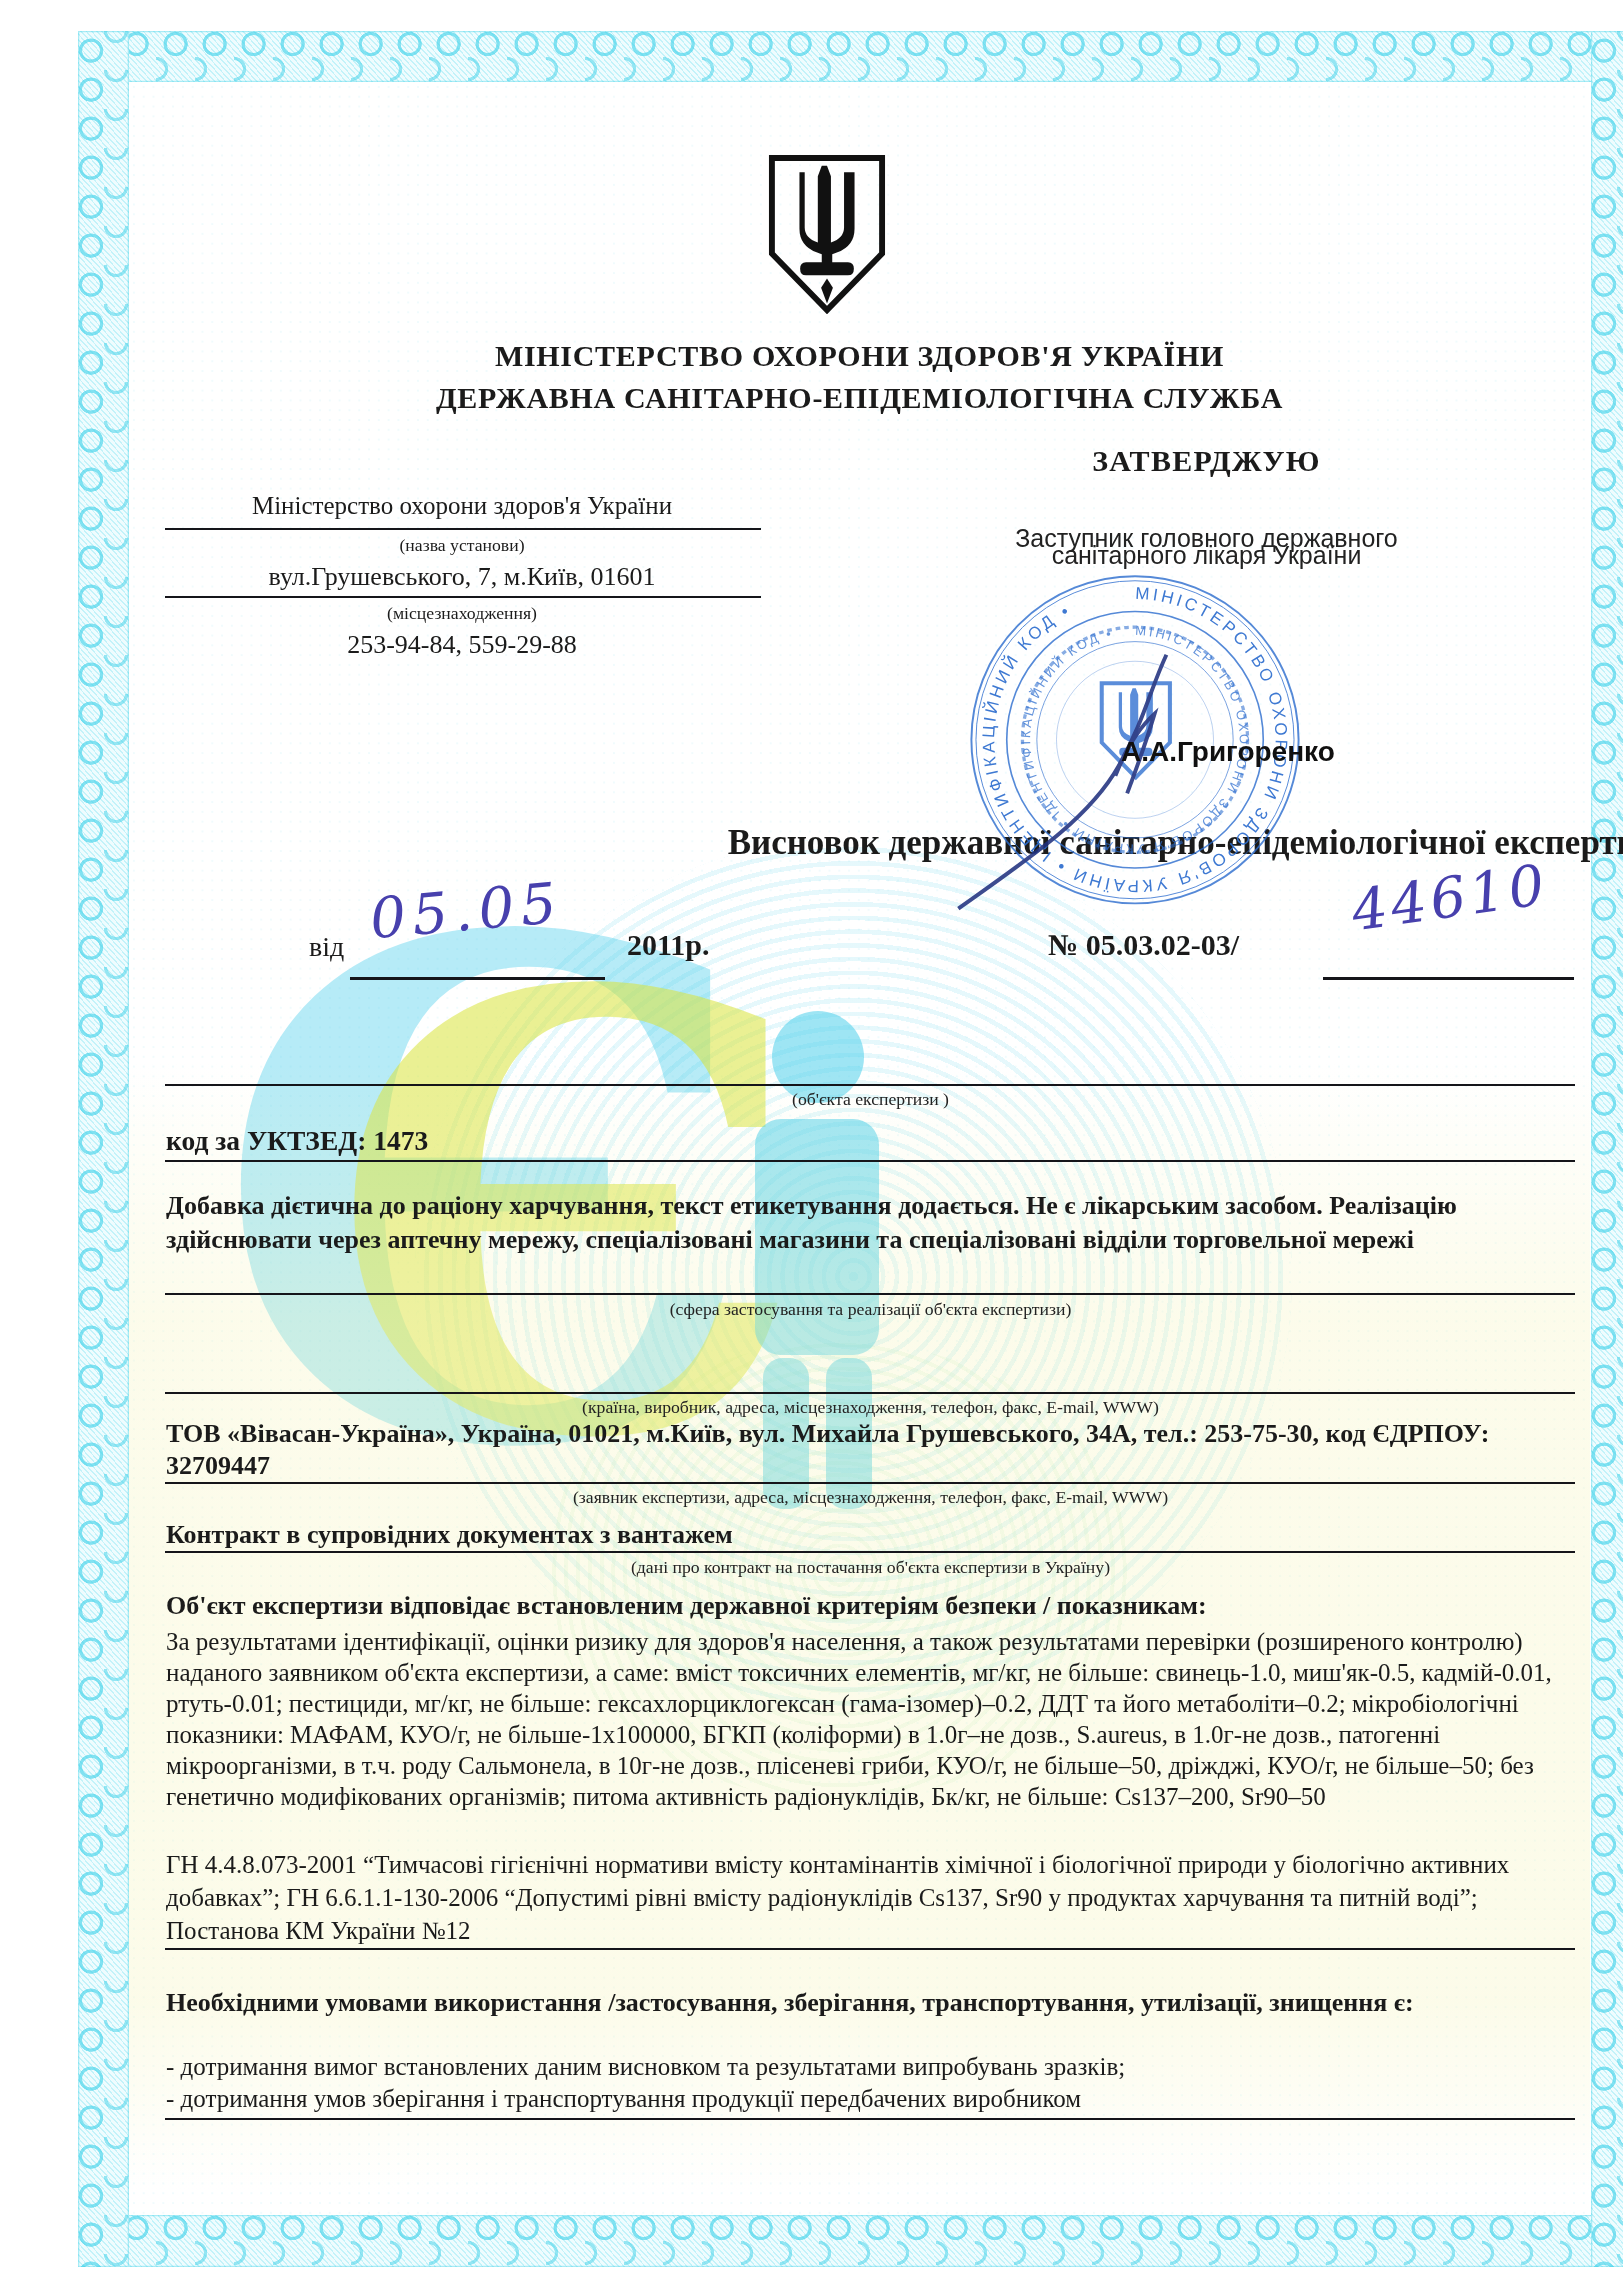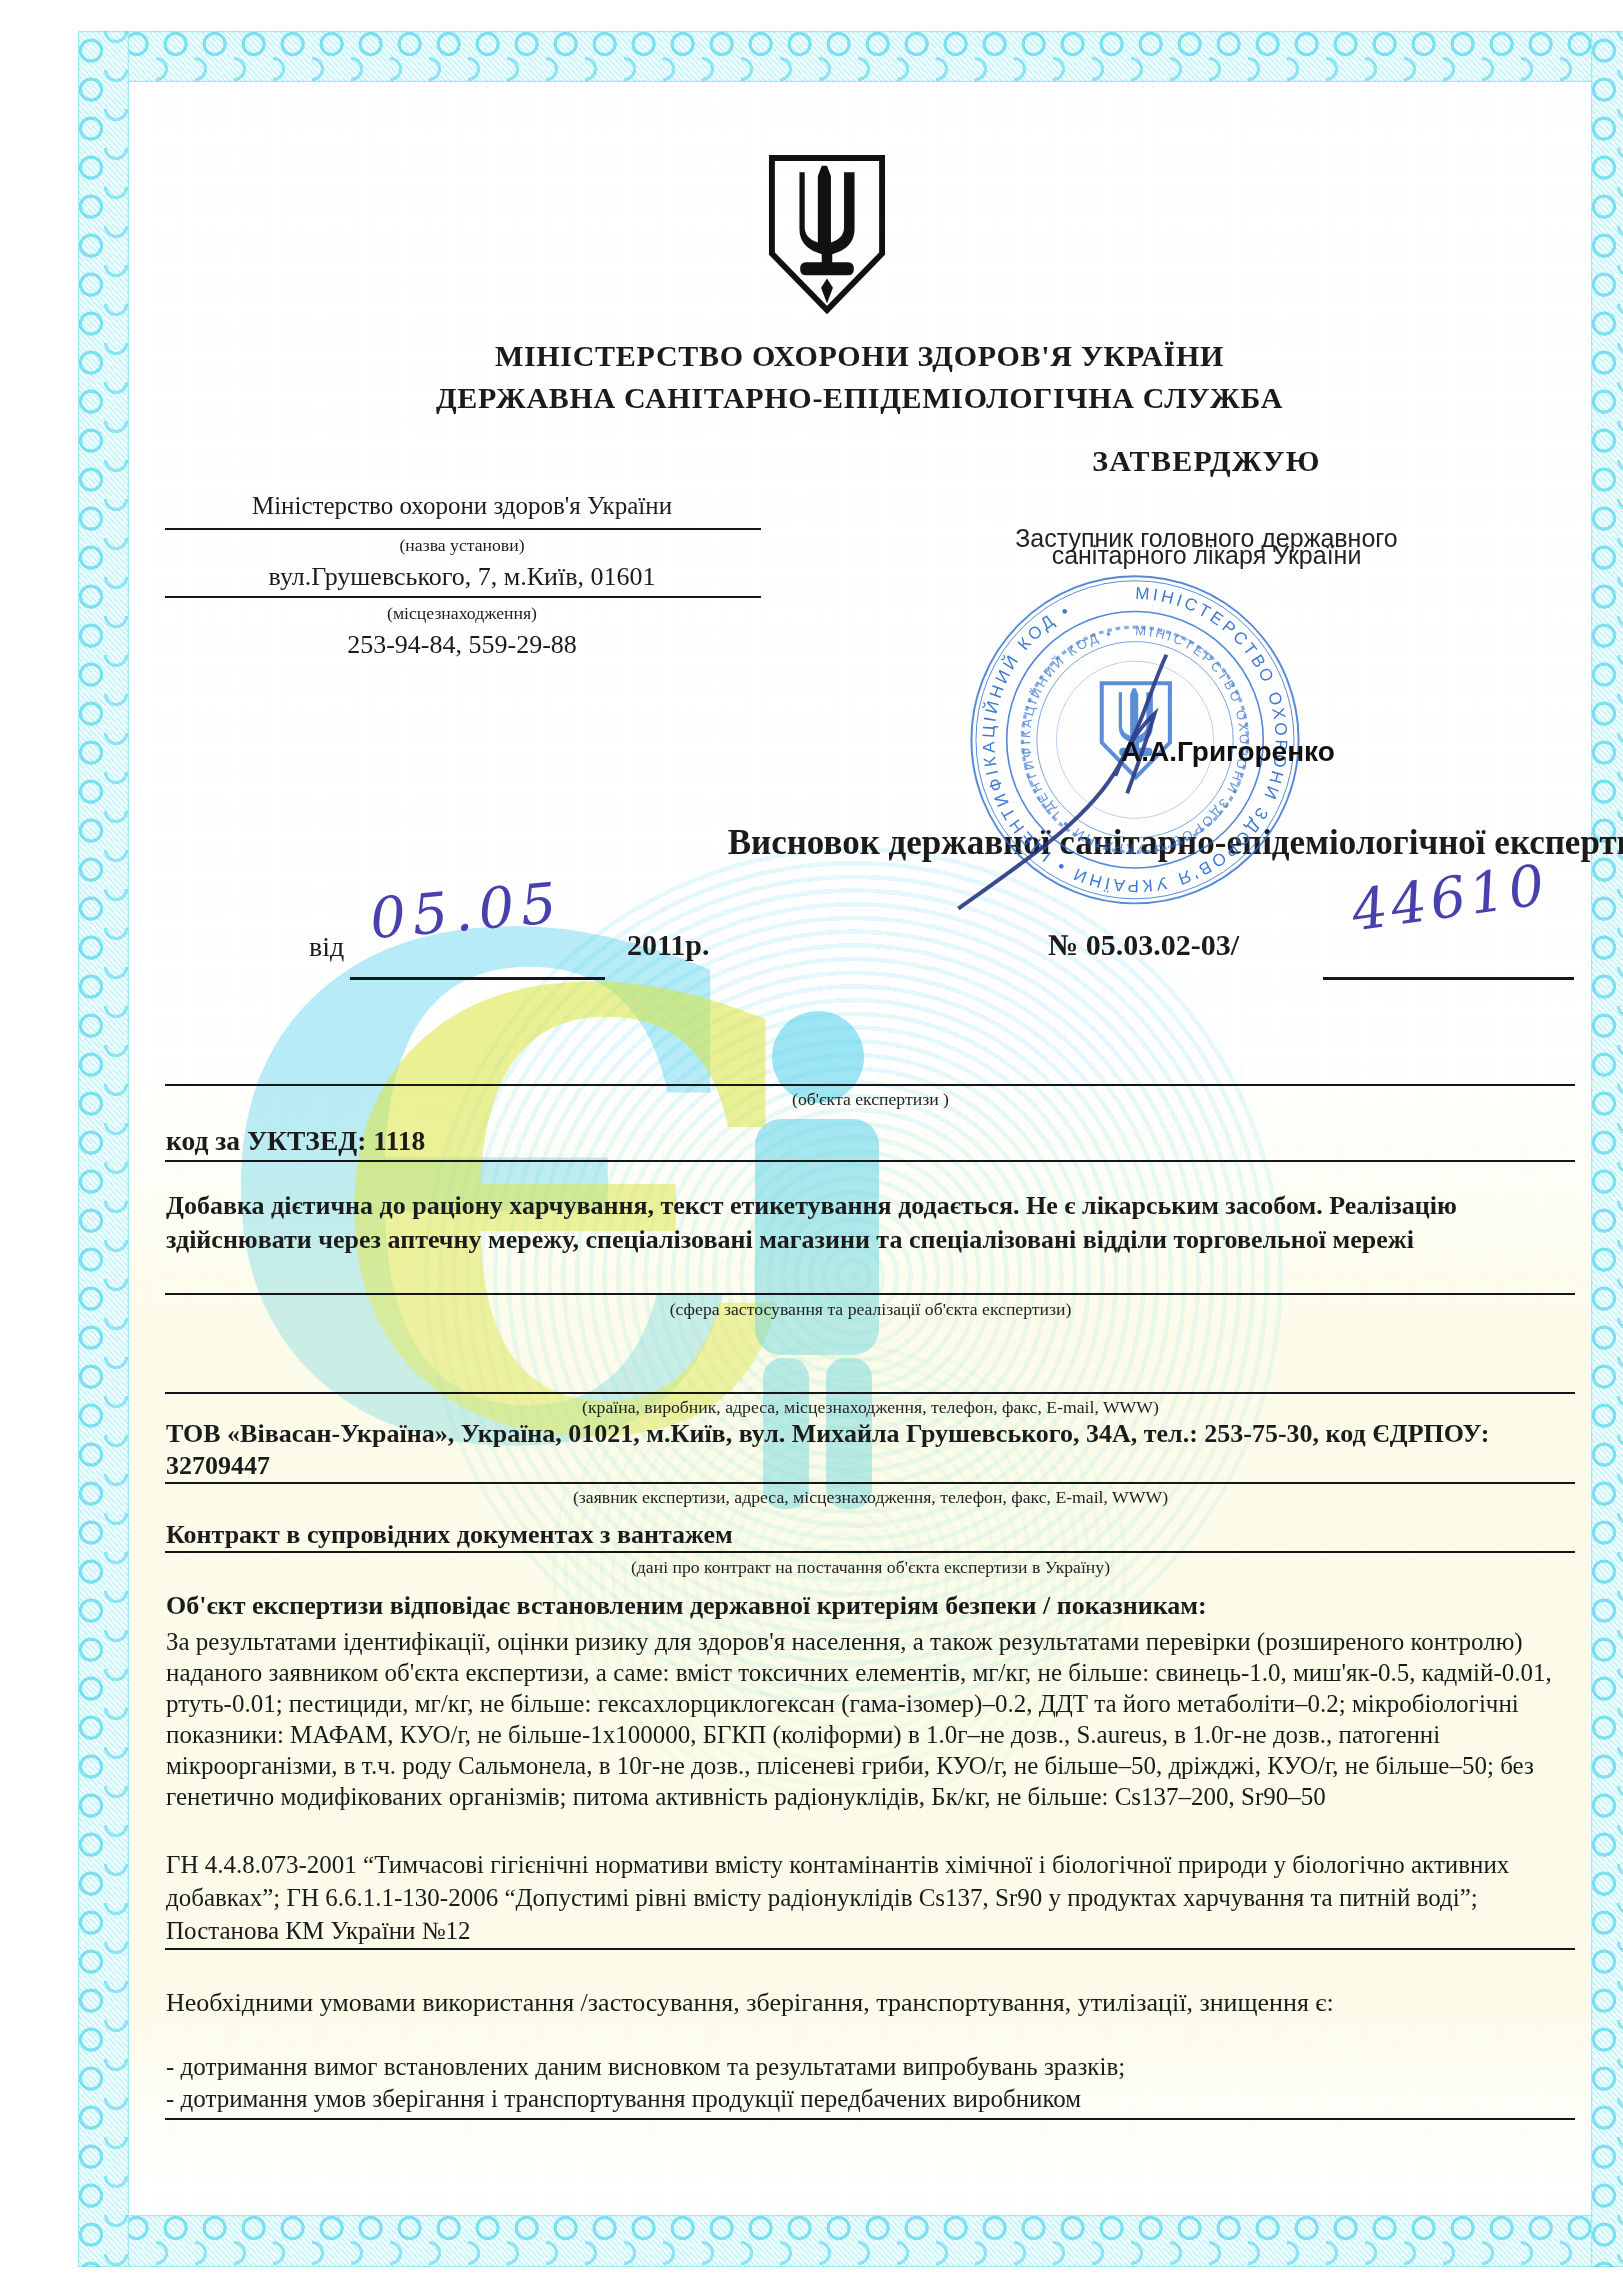--- a/index.html
+++ b/index.html
@@ -103,21 +103,21 @@
   .r-appl{left:117px;top:1482px;width:1410px;}
   .c-appl{top:1487px;}
   .f-contract{top:1517px;}
   .r-contract{left:117px;top:1551px;width:1410px;}
   .c-contract{top:1557px;}
   .crit-head{left:118px;top:1591px;width:1409px;font-weight:bold;font-size:26px;}
   .crit-body{left:118px;top:1626px;width:1409px;font-size:25px;line-height:31px;}
   .crit-body2{left:118px;top:1848px;width:1409px;font-size:25px;line-height:33px;}
   .r-crit{left:117px;top:1948px;width:1410px;}
   .c-crit{top:1954px;}
-  .cond-head{left:118px;top:1986px;width:1409px;font-weight:normal;font-size:26px;line-height:33px;}
+  .cond-head{left:118px;top:1986px;width:1409px;font-weight:bold;font-size:26px;line-height:33px;}
   .cond-item1{left:118px;top:2053px;width:1409px;font-size:25px;}
   .cond-item2{left:118px;top:2085px;width:1409px;font-size:25px;}
   .r-cond{left:117px;top:2118px;width:1410px;}
   
   .emblem{left:712px;top:154px;width:134px;height:160px;}
   .stamp{left:871px;top:550px;width:432px;height:373px;z-index:4;opacity:.92;}
 </style>
 </head>
 <body>
 
@@ -198,21 +198,21 @@
   <div class="abs hand hand-date">05.05</div>
   <div class="rule r-date"></div>
   <div class="abs lbl-year">2011р.</div>
   <div class="abs lbl-no">№ 05.03.02-03/</div>
   <div class="abs hand hand-no">44610</div>
   <div class="rule r-no"></div>
 
   <div class="rule r-object"></div>
   <div class="abs cap c-object">(об'єкта експертизи )</div>
 
-  <div class="abs field f-code">код за УКТЗЕД: 1118</div>
+  <div class="abs field f-code">код за УКТЗЕД: 1473</div>
   <div class="rule r-code"></div>
 
   <div class="abs field f-scope">Добавка дієтична до раціону харчування, текст етикетування додається. Не є лікарським засобом. Реалізацію здійснювати через аптечну мережу, спеціалізовані магазини та спеціалізовані відділи торговельної мережі</div>
   <div class="rule r-scope"></div>
   <div class="abs cap c-scope">(сфера застосування та реалізації об'єкта експертизи)</div>
 
   <div class="rule r-manu"></div>
   <div class="abs cap c-manu">(країна, виробник, адреса,  місцезнаходження,  телефон, факс, E-mail, WWW)</div>
 
   <div class="abs field f-appl">ТОВ «Вівасан-Україна», Україна, 01021, м.Київ, вул. Михайла Грушевського, 34А, тел.: 253-75-30, код ЄДРПОУ: 32709447</div>

